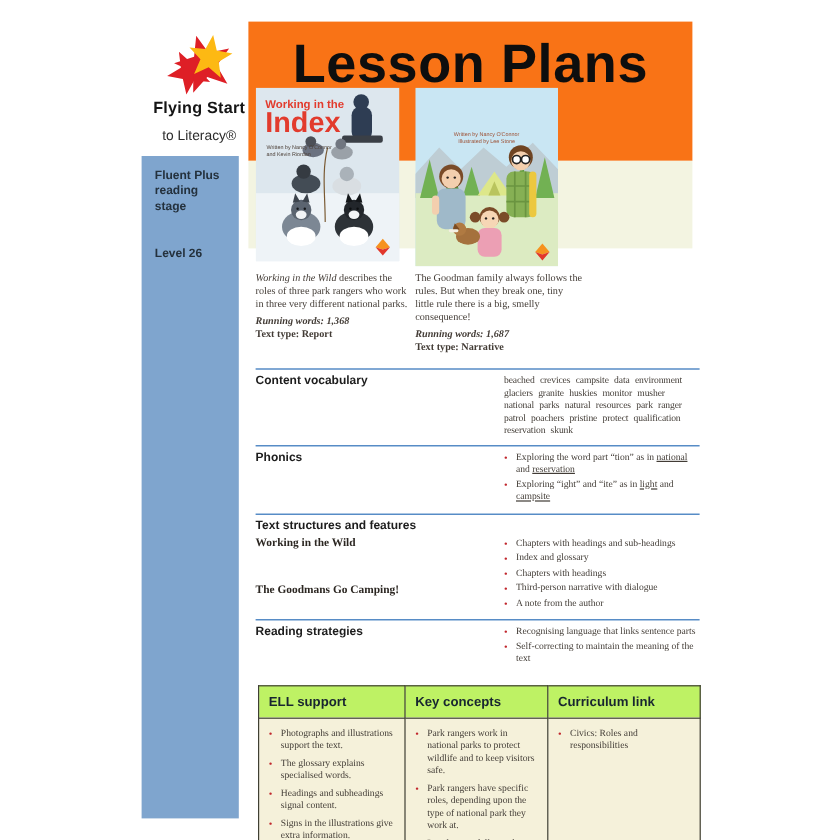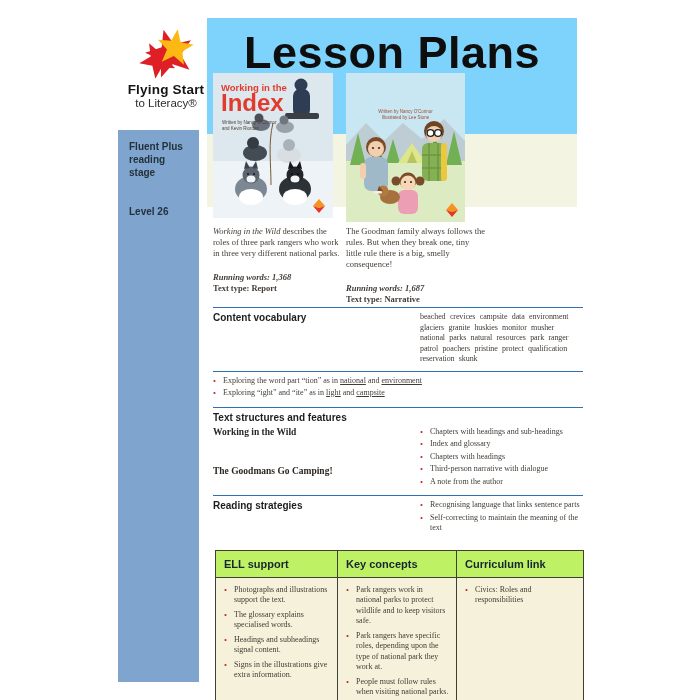--- a/index.html
+++ b/index.html
@@ -5,30 +5,30 @@
   html,body { margin:0; padding:0; background:#ffffff; }
   #page {
     position:relative; width:700px; height:700px; background:#ffffff;
     font-family:"Liberation Serif", serif; overflow:hidden;
   }
 
   
   .logo { position:absolute; left:114px; top:24px; width:104px; text-align:center; }
   .logo-star { display:block; margin:0 auto; }
   .logo-line1 { font:bold 13.5px "Liberation Sans", sans-serif; color:#151515; letter-spacing:0.2px; }
-  .logo-line2 { font:11.5px "Liberation Sans", sans-serif; color:#2b2b2b; margin-top:0; }
+  .logo-line2 { font:11.5px "Liberation Sans", sans-serif; color:#2b2b2b; margin-top:11px; }
 
   
   .sidebar { position:absolute; left:118px; top:130px; width:81px; height:552px;
              background:#7fa5ce; box-sizing:border-box; padding:10px 6px 0 11px; }
   .sidebar .stage { font:bold 10px/13px "Liberation Sans", sans-serif; color:#24313d; }
   .sidebar .level { font:bold 10px/13px "Liberation Sans", sans-serif; color:#24313d; margin-top:26px; }
 
   
-  .green-header { position:absolute; left:207px; top:18px; width:370px; height:116px; background:#7dd3fc; }
+  .green-header { position:absolute; left:207px; top:18px; width:370px; height:116px; background:#f97316; }
   .page-title { margin:0; padding-top:12px; text-align:center;
                 font:bold 45px/1 "Liberation Sans", sans-serif; color:#0e0e0e; letter-spacing:0.5px; }
   .cream-band { position:absolute; left:207px; top:134px; width:370px; height:73px; background:#f3f4e1; }
 
   
   .cover { position:absolute; z-index:3; overflow:hidden; }
   .cover svg { position:absolute; left:0; top:0; }
   .cover1 { left:213px; top:73px; width:120px; height:145px; }
   .cover2 { left:346px; top:73px; width:119px; height:149px; }
   .c1-t1 { position:absolute; left:8px; top:9px;  font:bold 9.5px "Liberation Sans", sans-serif; color:#e23b2d; z-index:4; }
@@ -36,21 +36,21 @@
   .c1-cr { position:absolute; left:9px; top:47px; font:4.5px/6px "Liberation Sans", sans-serif; color:#4c4038; z-index:4; }
   .c2-t  { position:absolute; left:0; top:6px; width:100%; text-align:center;
            font:bold 12px/14px "Liberation Sans", sans-serif; color:#d93a30; z-index:4; }
   .c2-cr { position:absolute; left:0; top:36px; width:100%; text-align:center;
            font:4.5px/6px "Liberation Sans", sans-serif; color:#9c4f33; z-index:4; }
 
   
   .desc { position:absolute; font:8.5px/11px "Liberation Serif", serif; color:#433c36; z-index:2; }
   .desc1 { left:213px; top:226px; width:127px; }
   .desc2 { left:346px; top:226px; width:140px; }
-  .desc .rw { font-weight:bold; font-style:italic; margin-top:13px; }
+  .desc .rw { font-weight:bold; font-style:italic; margin-top:3px; }
   .desc .tt { font-weight:bold; }
   .it { font-style:italic; }
 
   
   .sections { position:absolute; left:213px; top:307px; width:370px; z-index:2; }
   .sec { border-top:1.5px solid #2e70b8; padding:4px 0 6px; }
   .row { display:flex; }
   .sec-label { width:207px; flex:none; font:bold 10px "Liberation Sans", sans-serif; color:#1d1d1d; }
   .sec-heading { font:bold 10px "Liberation Sans", sans-serif; color:#1d1d1d; padding-bottom:4px; }
   .sec-right { flex:1; font:8px/10.5px "Liberation Serif", serif; color:#423c36; }
@@ -230,24 +230,25 @@
   </div>
 
   <div class="sections">
 
     <div class="sec row">
       <div class="sec-label">Content vocabulary</div>
       <div class="sec-right vocab-words">beached crevices campsite data environment glaciers granite huskies monitor musher national parks natural resources park ranger patrol poachers pristine protect qualification reservation skunk</div>
     </div>
 
     <div class="sec row">
+      <div class="sec-label">Phonics</div>
       <div class="sec-right">
         <div class="b">
           <span class="dot">•</span>
-          <span class="bt"><span>Exploring the word part “tion” as in </span><span class="iu">national</span><span> and </span><span class="iu">environment</span></span>
+          <span class="bt"><span>Exploring the word part “tion” as in </span><span class="iu">national</span><span> and </span><span class="iu">reservation</span></span>
         </div>
         <div class="b">
           <span class="dot">•</span>
           <span class="bt"><span>Exploring “ight” and “ite” as in </span><span class="iu">light</span><span> and </span><span class="iu">campsite</span></span>
         </div>
       </div>
     </div>
 
     <div class="sec">
       <div class="sec-heading">Text structures and features</div>

